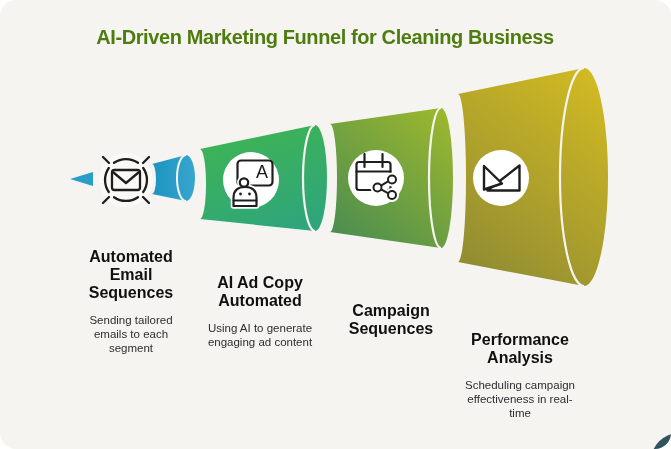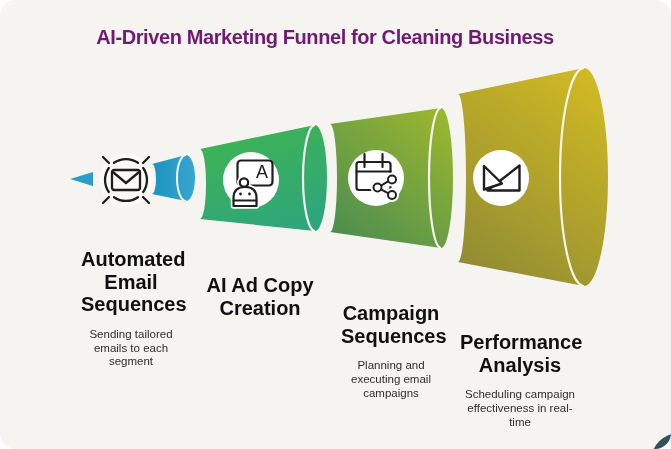--- a/index.html
+++ b/index.html
@@ -6,25 +6,25 @@
   body{font-family:"Liberation Sans","DejaVu Sans",sans-serif;}
   .canvas{
     position:relative;width:671px;height:449px;background:#ffffff;overflow:hidden;
   }
   .card{
     position:absolute;left:0;top:0;width:671px;height:449px;
     background:#F6F4F1;border-radius:16px;overflow:hidden;
   }
   .page-title{
     position:absolute;left:0;top:26px;width:650px;text-align:center;
-    font-size:20px;font-weight:700;color:#701a75;letter-spacing:-0.4px;
+    font-size:20px;font-weight:700;color:#4d7c0f;letter-spacing:-0.4px;
   }
   .funnel-svg{position:absolute;left:0;top:0;}
   .stage-label{position:absolute;text-align:center;}
-  .stage-title{font-size:20px;font-weight:700;line-height:1.13;color:#101010;}
+  .stage-title{font-size:16px;font-weight:700;line-height:1.13;color:#101010;}
   .stage-desc{font-size:11.5px;line-height:1.2;color:#2e2e2e;margin-top:12px;}
   .lbl-1{left:81px;top:248px;width:100px;}
   .lbl-2{left:204px;top:274px;width:112px;}
   .lbl-3{left:341px;top:302px;width:100px;}
   .lbl-4{left:460px;top:331px;width:120px;}
 </style>
 </head>
 <body>
 
 <div class="canvas">
@@ -130,25 +130,25 @@
       </g>
 
       <circle cx="679" cy="461" r="28" fill="#30535C"></circle>
     </svg>
 
     <div class="stage-label lbl-1">
       <div class="stage-title">Automated Email Sequences</div>
       <div class="stage-desc">Sending tailored emails to each segment</div>
     </div>
     <div class="stage-label lbl-2">
-      <div class="stage-title">AI Ad Copy Creation</div>
+      <div class="stage-title">AI Ad Copy Automated</div>
+      <div class="stage-desc">Using AI to generate engaging ad content</div>
     </div>
     <div class="stage-label lbl-3">
       <div class="stage-title">Campaign Sequences</div>
-      <div class="stage-desc">Planning and executing email campaigns</div>
     </div>
     <div class="stage-label lbl-4">
       <div class="stage-title">Performance Analysis</div>
       <div class="stage-desc">Scheduling campaign effectiveness in real-time</div>
     </div>
 
   </div>
 </div>
 
 </body></html>

